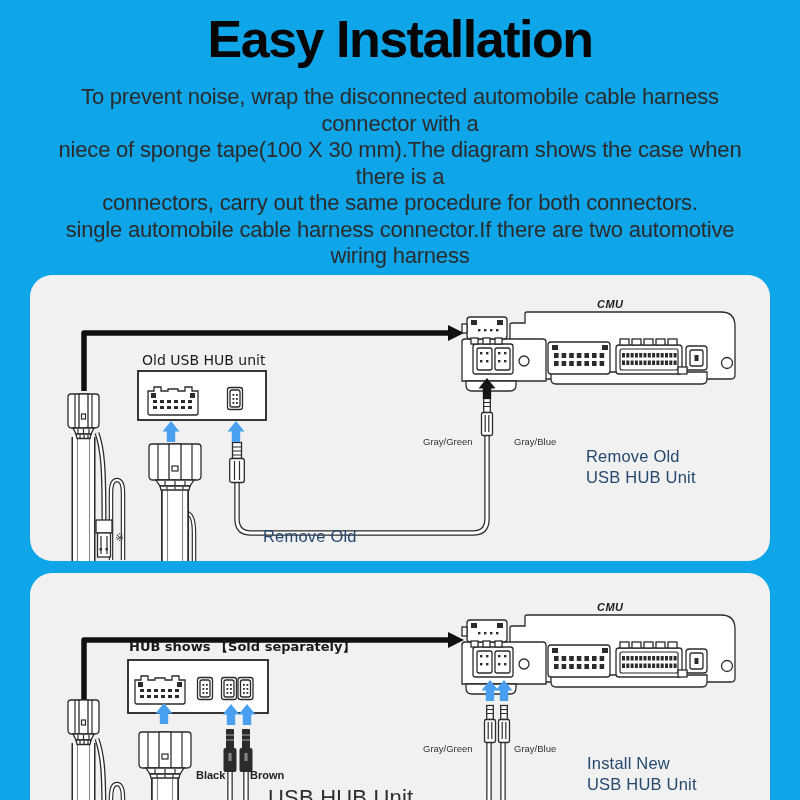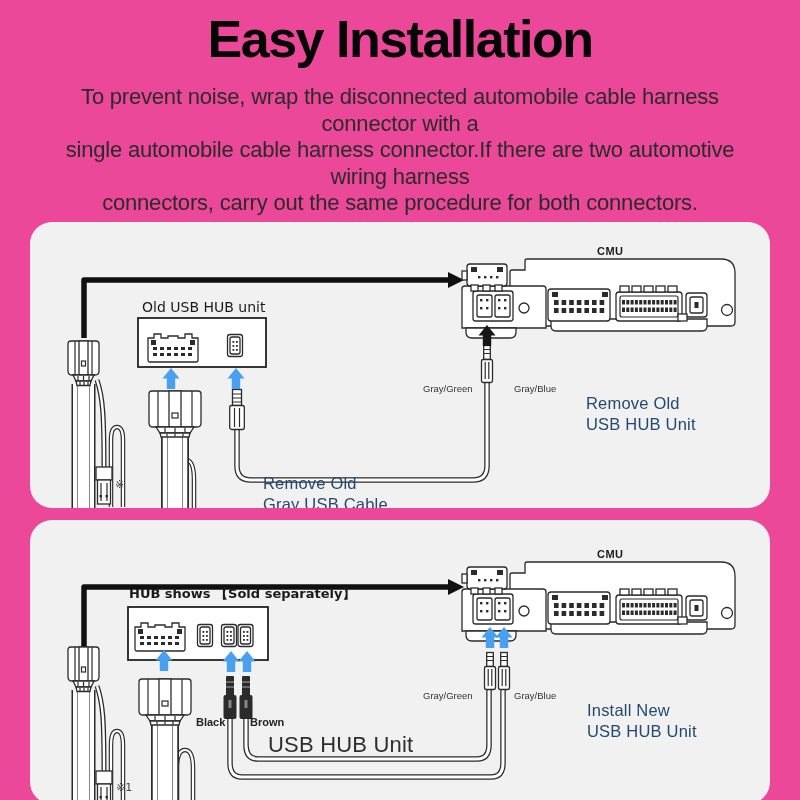--- a/index.html
+++ b/index.html
@@ -1,30 +1,30 @@
 <!DOCTYPE html>
 <html><head>
 <meta charset="utf-8">
 <style>
   html,body{margin:0;padding:0;background:#fff;}
-  .page{position:relative;width:800px;height:800px;background:#ec4899;overflow:hidden;
+  .page{position:relative;width:800px;height:800px;background:#0ea5e9;overflow:hidden;
         font-family:"Liberation Sans","DejaVu Sans",sans-serif;}
   .title{margin:10px 0 0 0;text-align:center;font-size:52px;line-height:58px;
          font-weight:700;letter-spacing:-1.5px;color:#060606;}
   .intro{margin:16px auto 0 auto;width:724px;text-align:center;color:#2b2b2b;
          font-size:22px;line-height:26.5px;letter-spacing:-0.2px;}
   .panel{position:relative;width:740px;margin:0 auto;background:#f1f1f1;
          border-radius:22px;overflow:hidden;}
   .panel-top{height:286px;margin-top:5px;}
   .panel-bottom{height:284px;margin-top:12px;}
   .panel svg{position:absolute;left:0;top:0;}
   .lbl{position:absolute;color:#1a1a1a;white-space:nowrap;}
   .lbl-box{font-size:14px;font-weight:400;font-family:"DejaVu Sans",sans-serif;}
   .lbl-box-sm{font-size:13px;font-weight:600;font-family:"DejaVu Sans",sans-serif;}
-  .lbl-cmu{font-size:11px;font-weight:700;letter-spacing:.5px;}
+  .lbl-cmu{font-size:11px;font-weight:700;letter-spacing:.5px;font-style:italic;}
   .lbl-wire{font-size:9.5px;font-weight:400;color:#333;}
   .lbl-plug{font-size:11px;font-weight:600;color:#222;}
   .lbl-big{font-size:22px;color:#2e2e2e;letter-spacing:.2px;}
   .lbl-blue{font-size:16.5px;line-height:21px;color:#25496e;letter-spacing:.2px;margin-top:48px;}
   .lbl-note{font-size:11px;color:#444;font-family:"DejaVu Sans",sans-serif;}
   
   .fw{fill:#fff;stroke:#2b2b2b;stroke-width:1.3;}
   .ln{fill:none;stroke:#2b2b2b;stroke-width:1.2;}
   .fd{fill:#2b2b2b;stroke:none;}
   .thick{fill:none;stroke:#101010;stroke-width:5.5;stroke-linejoin:round;}
@@ -34,22 +34,23 @@
 </style>
 </head>
 <body>
 
 <div class="page">
 
   <h1 class="title">Easy Installation</h1>
 
   <div class="intro">
     <div>To prevent noise, wrap the disconnected automobile cable harness connector with a</div>
+    <div>niece of sponge tape(100 X 30 mm).The diagram shows the case when there is a</div>
+    <div>connectors, carry out the same procedure for both connectors.</div>
     <div>single automobile cable harness connector.If there are two automotive wiring harness</div>
-    <div>connectors, carry out the same procedure for both connectors.</div>
   </div>
 
   <section class="panel panel-top">
     <svg width="740" height="286" viewBox="0 0 740 286">
       <defs>
         <g id="harness-sm">
           <path class="fw" d="M2,6 Q2,3 5,3 H30 Q33,3 33,6 V33 Q33,37 29,37 H6 Q2,37 2,33 Z"></path>
           <path class="ln" d="M9,3 V37 M26,3 V37"></path>
           <rect class="fw" x="13" y="3" width="9" height="34"></rect>
           <rect class="ln" x="15.5" y="23" width="4" height="5"></rect>
@@ -263,21 +264,20 @@
       </g>
 
       <use href="#arr-up" transform="translate(141,146)" fill="#49a0f0"></use>
       <use href="#arr-up" transform="translate(206,146)" fill="#49a0f0"></use>
       <use href="#arr-up" transform="translate(457,103)" fill="#161616"></use>
     </svg>
 
     <span class="lbl lbl-box" style="left:112px;top:77px;">Old USB HUB unit</span>
     <div class="lbl lbl-blue" style="left:233px;top:203px;">
       <div>Remove Old</div>
-      <div>Gray USB Cable</div>
     </div>
     <span class="lbl lbl-cmu" style="left:567px;top:23px;">CMU</span>
     <span class="lbl lbl-wire" style="left:393px;top:161px;">Gray/Green</span>
     <span class="lbl lbl-wire" style="left:484px;top:161px;">Gray/Blue</span>
     <div class="lbl lbl-blue" style="left:556px;top:123px;">
       <div>Remove Old</div>
       <div>USB HUB Unit</div>
     </div>
     <span class="lbl lbl-note" style="left:85px;top:256px;">※</span>
   </section>

